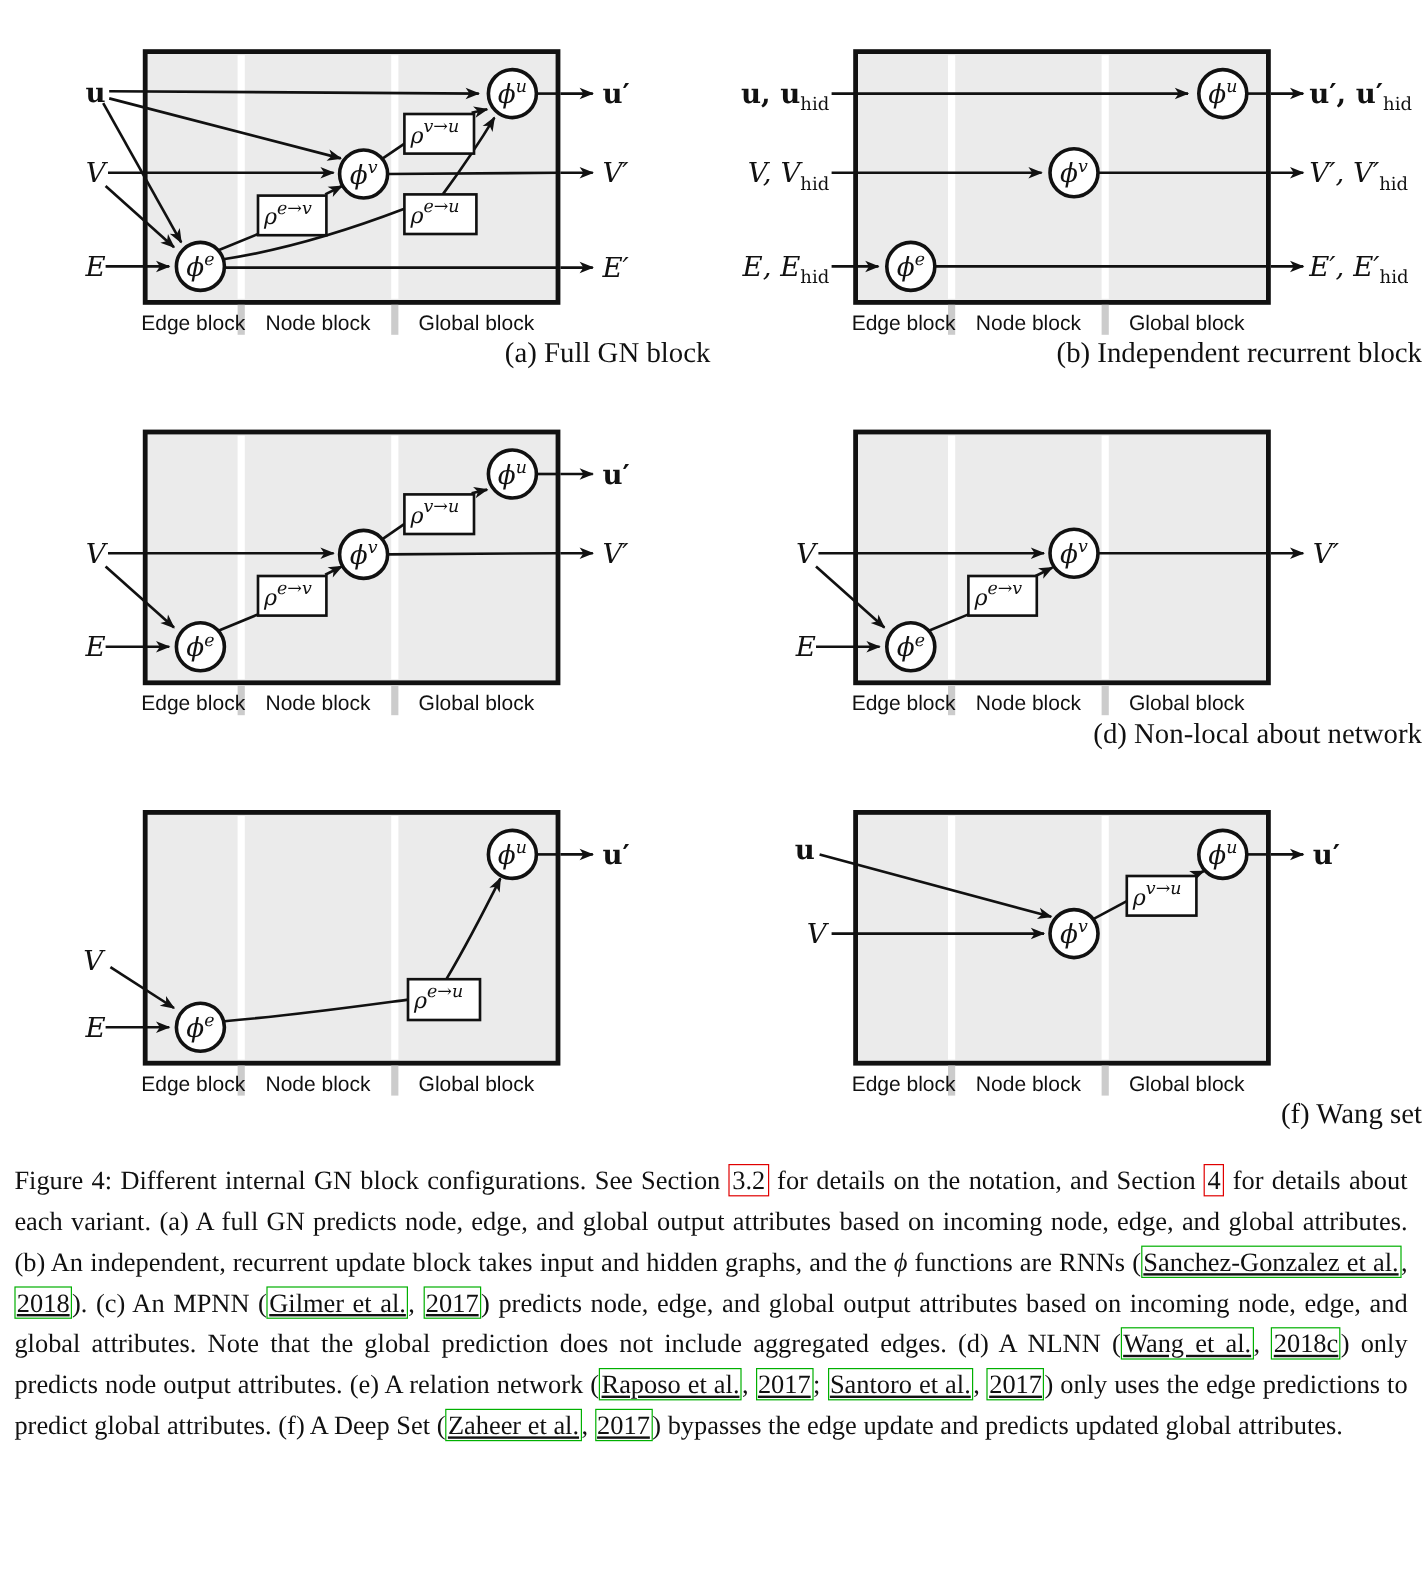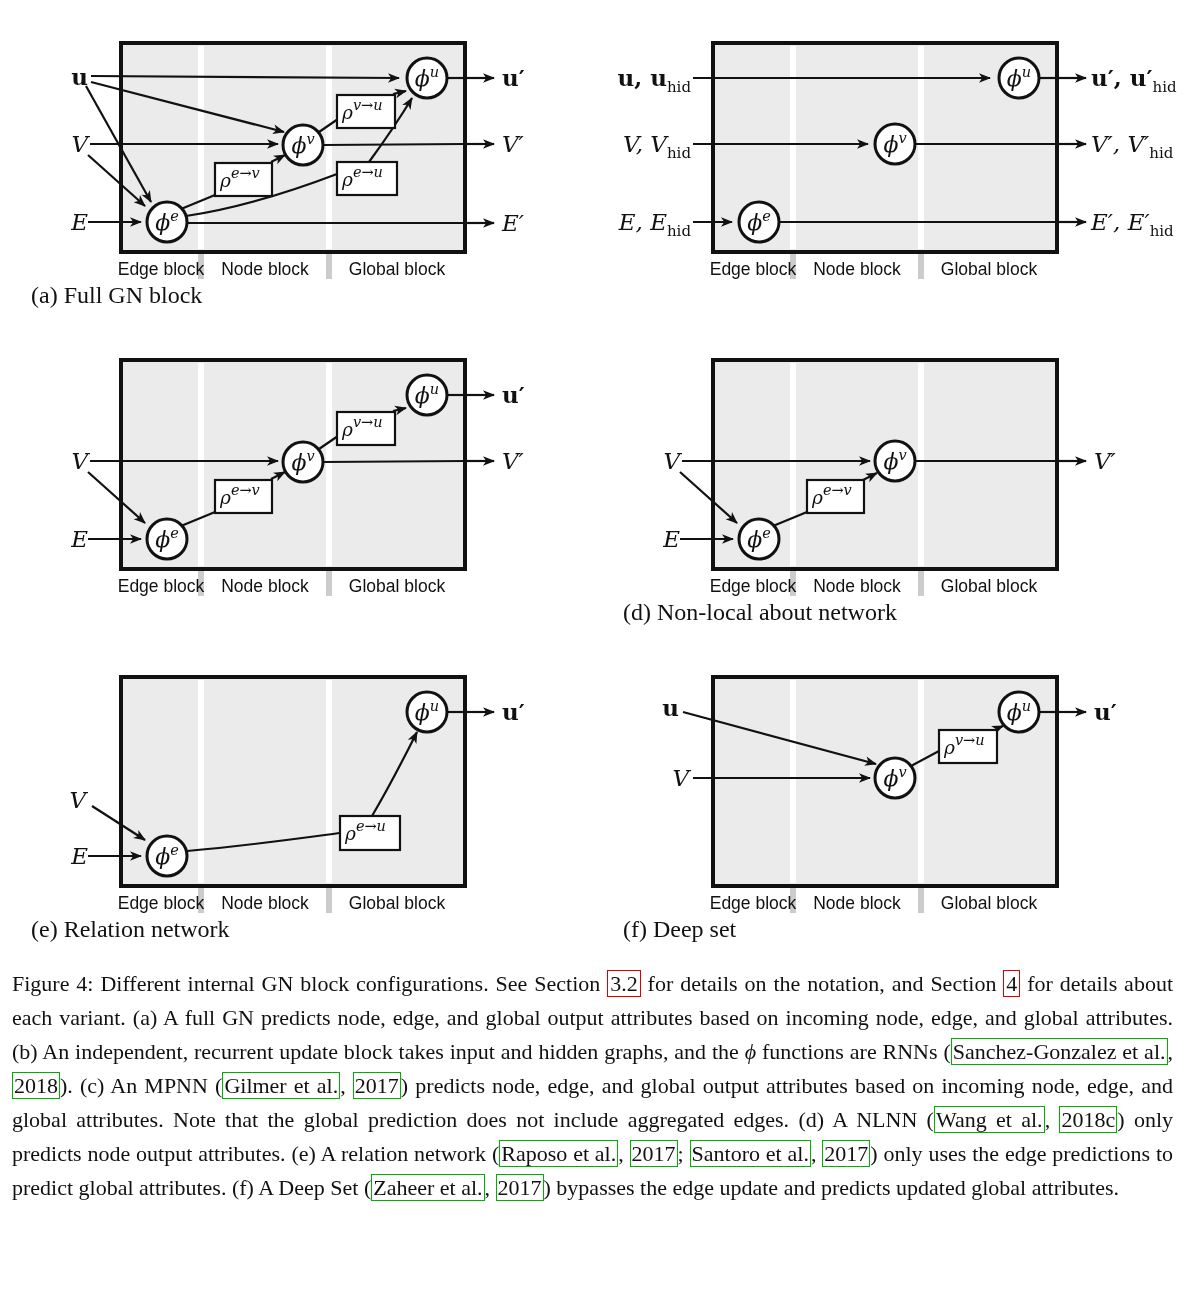--- a/index.html
+++ b/index.html
@@ -17,24 +17,24 @@
   .agg{fill:#ffffff;stroke:#111;stroke-width:2.2;}
   text{fill:#111;}
   .iolabel{font-family:"DejaVu Serif",serif;font-size:23px;}
   .nodelabel{font-family:"DejaVu Serif",serif;font-size:22px;}
   .agglabel{font-family:"DejaVu Serif",serif;font-size:18.5px;}
   .blocklabel{font-family:"Liberation Sans",sans-serif;font-size:17.5px;text-anchor:middle;}
   .t-bf{font-weight:bold;font-style:normal;}
   .t-it{font-style:italic;}
   .t-sub{font-size:15px;font-style:normal;}
   .t-sup{font-size:14.5px;font-style:italic;}
-  .pcap{font-family:"Liberation Serif",serif;font-size:24px;text-align:left;margin-top:4px;padding-left:31px;}
+  .pcap{font-family:"Liberation Serif",serif;font-size:24px;text-align:right;margin-top:4px;}
   #figure-caption{font-size:22px;line-height:34px;text-align:justify;padding:0 12px;margin:24px 0 0 0;}
   .seg-ref{border:1.5px solid #e00000;padding:0 2px;}
-  .seg-cite{border:1.5px solid #00b000;padding:0 1px;}
+  .seg-cite{border:1.5px solid #00b000;padding:0 1px;text-decoration:underline;}
   .seg-it{font-style:italic;}
 </style>
 </head>
 <body>
 
 <svg width="0" height="0" style="position:absolute">
   <defs>
     <marker id="arr" viewBox="0 0 12 12" refX="11" refY="6" markerWidth="14" markerHeight="12" markerUnits="userSpaceOnUse" orient="auto">
       <path d="M0,1.2 L12,6 L0,10.8 L3.2,6 Z" fill="#111"></path>
     </marker>
@@ -141,20 +141,21 @@
       <text class="iolabel" x="99" y="80" text-anchor="end"><tspan class="t-bf">u, u</tspan><tspan class="t-sub" dy="6">hid</tspan></text>
       <text class="iolabel" x="99" y="146" text-anchor="end"><tspan class="t-it">V, V</tspan><tspan class="t-sub" dy="6">hid</tspan></text>
       <text class="iolabel" x="99" y="224" text-anchor="end"><tspan class="t-it">E, E</tspan><tspan class="t-sub" dy="6">hid</tspan></text>
       <text class="iolabel" x="499" y="80"><tspan class="t-bf">u′, u′</tspan><tspan class="t-sub" dy="6">hid</tspan></text>
       <text class="iolabel" x="499" y="146"><tspan class="t-it">V′, V′</tspan><tspan class="t-sub" dy="6">hid</tspan></text>
       <text class="iolabel" x="499" y="224"><tspan class="t-it">E′, E′</tspan><tspan class="t-sub" dy="6">hid</tspan></text>
       <text class="blocklabel" x="161" y="269">Edge block</text>
       <text class="blocklabel" x="265" y="269">Node block</text>
       <text class="blocklabel" x="397" y="269">Global block</text>
     </svg>
+    <figcaption class="pcap">(b) Independent recurrent block</figcaption>
   </figure>
 
   <figure class="panel">
     <svg class="pansvg" width="592" height="272" viewBox="0 0 592 272">
       <rect class="frame" x="121" y="37" width="344" height="209"></rect>
       <rect class="vdiv" x="198" y="40" width="6" height="203"></rect>
       <rect class="vdiv" x="326" y="40" width="6" height="203"></rect>
       <rect class="tick" x="198" y="248" width="6" height="25"></rect>
       <rect class="tick" x="326" y="248" width="6" height="25"></rect>
       <g>
@@ -265,21 +266,20 @@
         <rect class="agg" x="340" y="176" width="60" height="34"></rect>
         <text class="agglabel" x="345" y="200"><tspan class="t-it">ρ</tspan><tspan class="t-sup" dy="-9">e→u</tspan></text>
       </g>
       <text class="iolabel" x="86" y="168" text-anchor="end"><tspan class="t-it">V</tspan></text>
       <text class="iolabel" x="88" y="224" text-anchor="end"><tspan class="t-it">E</tspan></text>
       <text class="iolabel" x="502" y="80"><tspan class="t-bf">u′</tspan></text>
       <text class="blocklabel" x="161" y="269">Edge block</text>
       <text class="blocklabel" x="265" y="269">Node block</text>
       <text class="blocklabel" x="397" y="269">Global block</text>
     </svg>
-    <figcaption class="pcap">(e) Relation network</figcaption>
   </figure>
 
   <figure class="panel">
     <svg class="pansvg" width="593" height="272" viewBox="0 0 593 272">
       <rect class="frame" x="121" y="37" width="344" height="209"></rect>
       <rect class="vdiv" x="198" y="40" width="6" height="203"></rect>
       <rect class="vdiv" x="326" y="40" width="6" height="203"></rect>
       <rect class="tick" x="198" y="248" width="6" height="25"></rect>
       <rect class="tick" x="326" y="248" width="6" height="25"></rect>
       <g>
@@ -302,19 +302,19 @@
         <rect class="agg" x="347" y="90" width="58" height="33"></rect>
         <text class="agglabel" x="352" y="114"><tspan class="t-it">ρ</tspan><tspan class="t-sup" dy="-9">v→u</tspan></text>
       </g>
       <text class="iolabel" x="87" y="76" text-anchor="end"><tspan class="t-bf">u</tspan></text>
       <text class="iolabel" x="97" y="146" text-anchor="end"><tspan class="t-it">V</tspan></text>
       <text class="iolabel" x="502" y="80"><tspan class="t-bf">u′</tspan></text>
       <text class="blocklabel" x="161" y="269">Edge block</text>
       <text class="blocklabel" x="265" y="269">Node block</text>
       <text class="blocklabel" x="397" y="269">Global block</text>
     </svg>
-    <figcaption class="pcap">(f) Deep set</figcaption>
+    <figcaption class="pcap">(f) Wang set</figcaption>
   </figure>
 
 </div>
 
 <p id="figure-caption"><span>Figure 4: Different internal GN block configurations. See Section </span><span class="seg-ref">3.2</span><span> for details on the notation, and Section </span><span class="seg-ref">4</span><span> for details about each variant. (a) A full GN predicts node, edge, and global output attributes based on incoming node, edge, and global attributes. (b) An independent, recurrent update block takes input and hidden graphs, and the </span><span class="seg-it">ϕ</span><span> functions are RNNs (</span><span class="seg-cite">Sanchez-Gonzalez et al.</span><span>, </span><span class="seg-cite">2018</span><span>). (c) An MPNN (</span><span class="seg-cite">Gilmer et al.</span><span>, </span><span class="seg-cite">2017</span><span>) predicts node, edge, and global output attributes based on incoming node, edge, and global attributes. Note that the global prediction does not include aggregated edges. (d) A NLNN (</span><span class="seg-cite">Wang et al.</span><span>, </span><span class="seg-cite">2018c</span><span>) only predicts node output attributes. (e) A relation network (</span><span class="seg-cite">Raposo et al.</span><span>, </span><span class="seg-cite">2017</span><span>; </span><span class="seg-cite">Santoro et al.</span><span>, </span><span class="seg-cite">2017</span><span>) only uses the edge predictions to predict global attributes. (f) A Deep Set (</span><span class="seg-cite">Zaheer et al.</span><span>, </span><span class="seg-cite">2017</span><span>) bypasses the edge update and predicts updated global attributes.</span></p>
 </div>
 
 </body></html>

